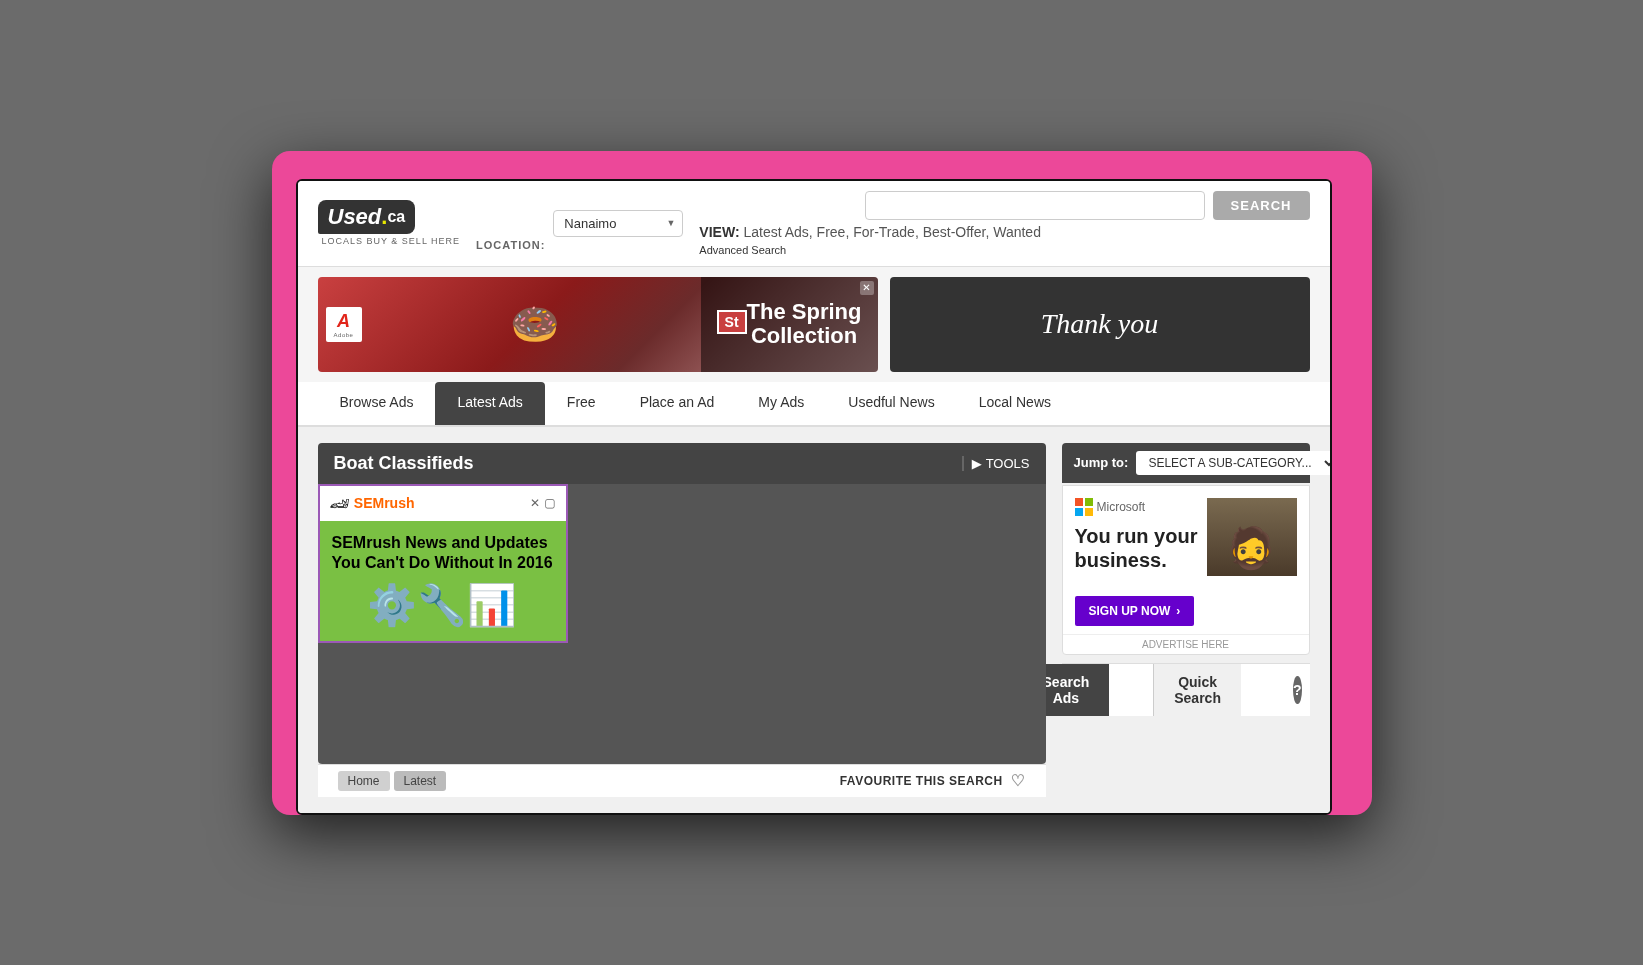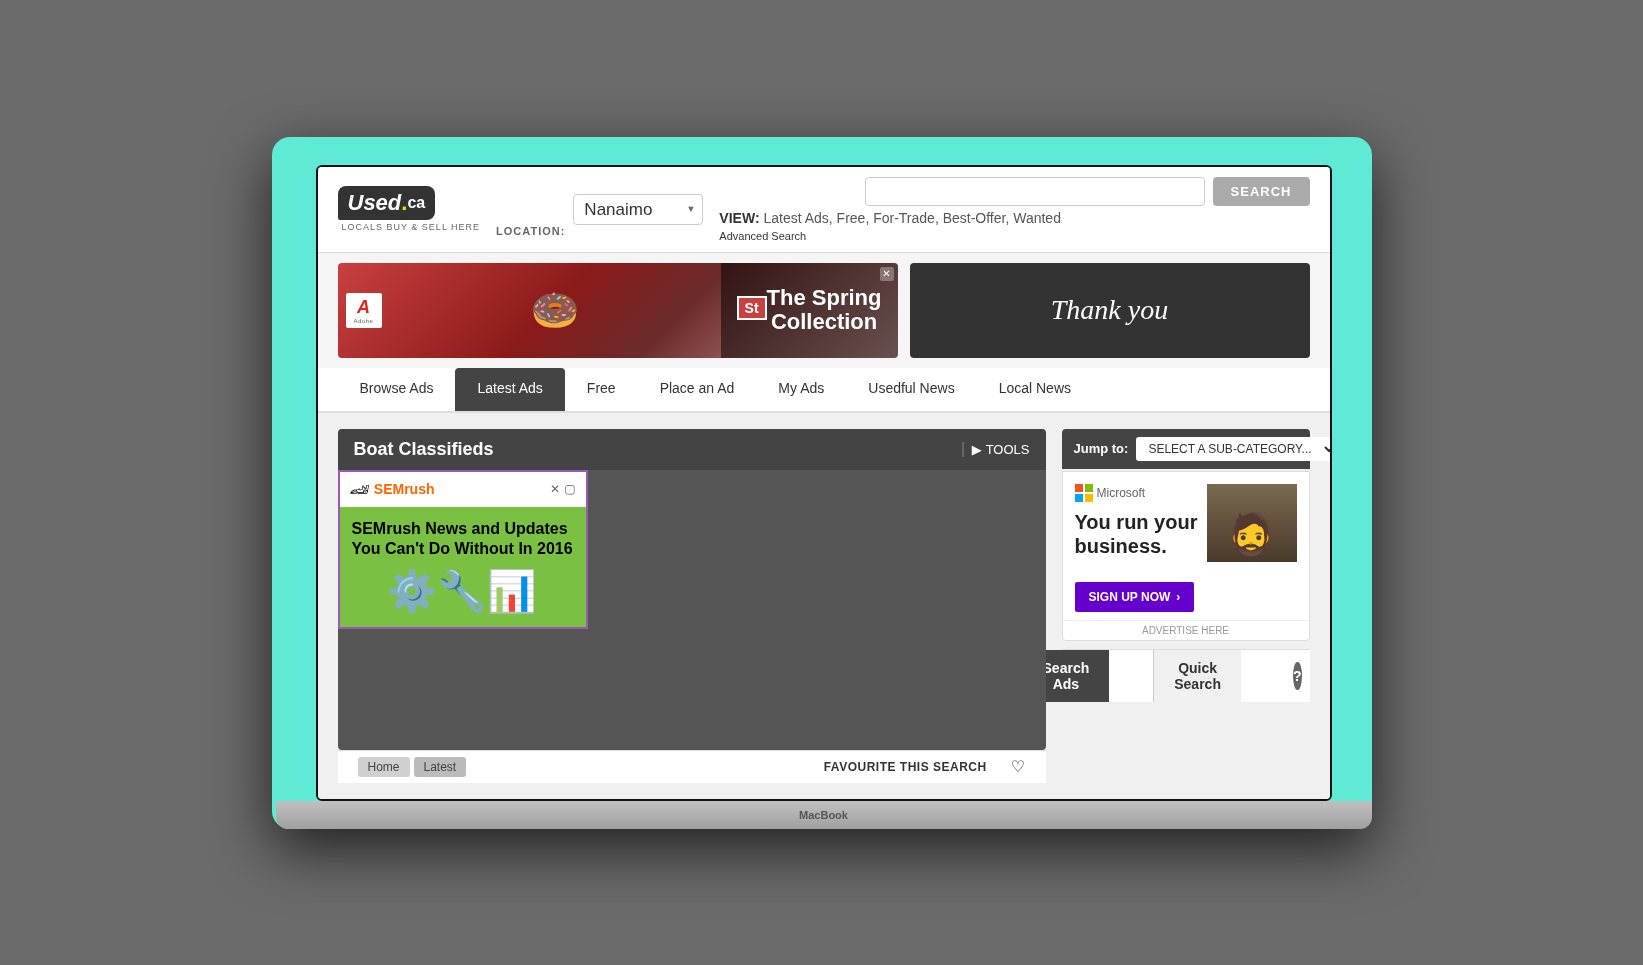--- a/index.html
+++ b/index.html
@@ -7,23 +7,23 @@
       background: #6b6b6b;
       font-family: Arial, sans-serif;
       display: flex;
       justify-content: center;
       align-items: center;
       min-height: 100vh;
     }
 
     .laptop-outer {
       width: 1100px;
-      background: #5eead4;
+      background: #ec4899;
       border-radius: 18px;
-      padding: 28px 40px 0 44px;
+      padding: 28px 40px 0 24px;
       box-shadow: 0 20px 60px rgba(0,0,0,0.7);
       position: relative;
     }
 
     .screen {
       background: #fff;
       border-radius: 6px;
       overflow: hidden;
       border: 2px solid #111;
     }
@@ -112,21 +112,21 @@
       color: #666;
       font-weight: bold;
       letter-spacing: 1px;
       margin-top: 44px;
     }
 
     .location-select {
       border: 1px solid #ccc;
       border-radius: 4px;
       padding: 5px 28px 5px 10px;
-      font-size: 17px;
+      font-size: 13px;
       color: #333;
       background: #fff;
       appearance: none;
       cursor: pointer;
       min-width: 130px;
     }
 
     .select-wrapper {
       position: relative;
       display: inline-block;
@@ -482,21 +482,21 @@
       cursor: pointer;
     }
 
     .breadcrumb-item.active {
       background: #bbb;
     }
 
     .favourite-section {
       display: flex;
       align-items: center;
-      gap: 24px;
+      gap: 8px;
       font-size: 12px;
       color: #333;
       font-weight: bold;
       letter-spacing: 0.5px;
     }
 
     .heart-icon {
       color: #999;
       font-size: 16px;
     }
@@ -820,16 +820,13 @@
         <div class="bottom-search" style="margin-top:8px;gap:44px;">
           <button class="search-tab active">Search Ads</button>
           <button class="search-tab inactive">Quick Search</button>
           <button class="help-btn">?</button>
         </div>
       </div>
 
     </div>
 
   </div>
-  <div class="laptop-base">
-    <span class="laptop-base-label">MacBook</span>
-  </div>
 </div>
 
 </body></html>

